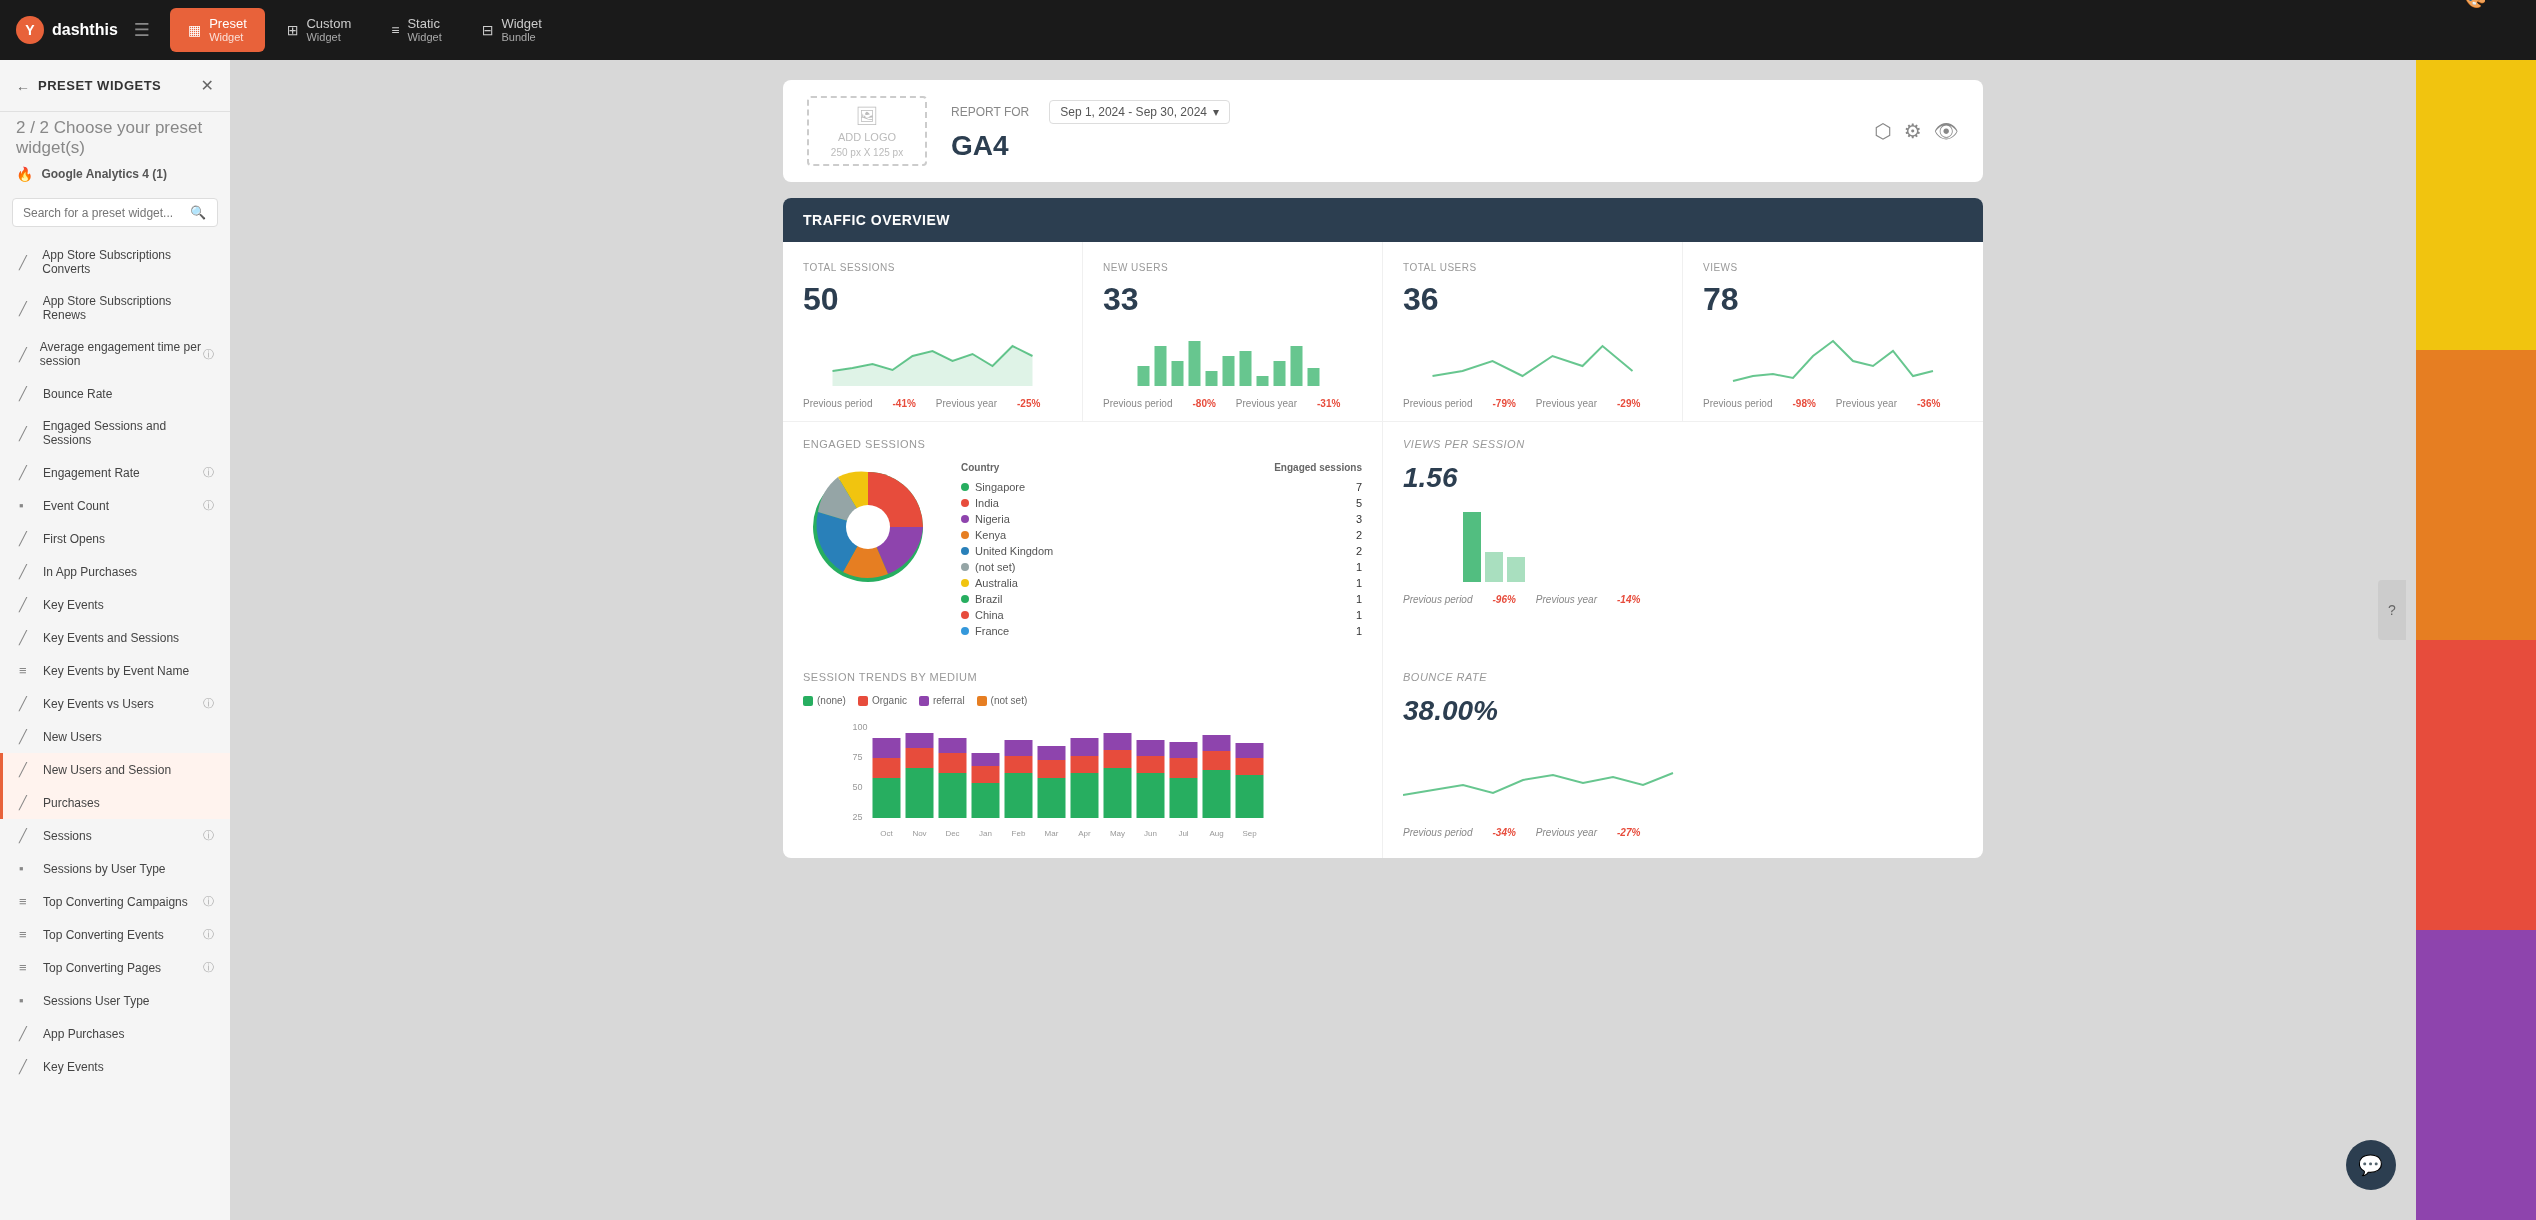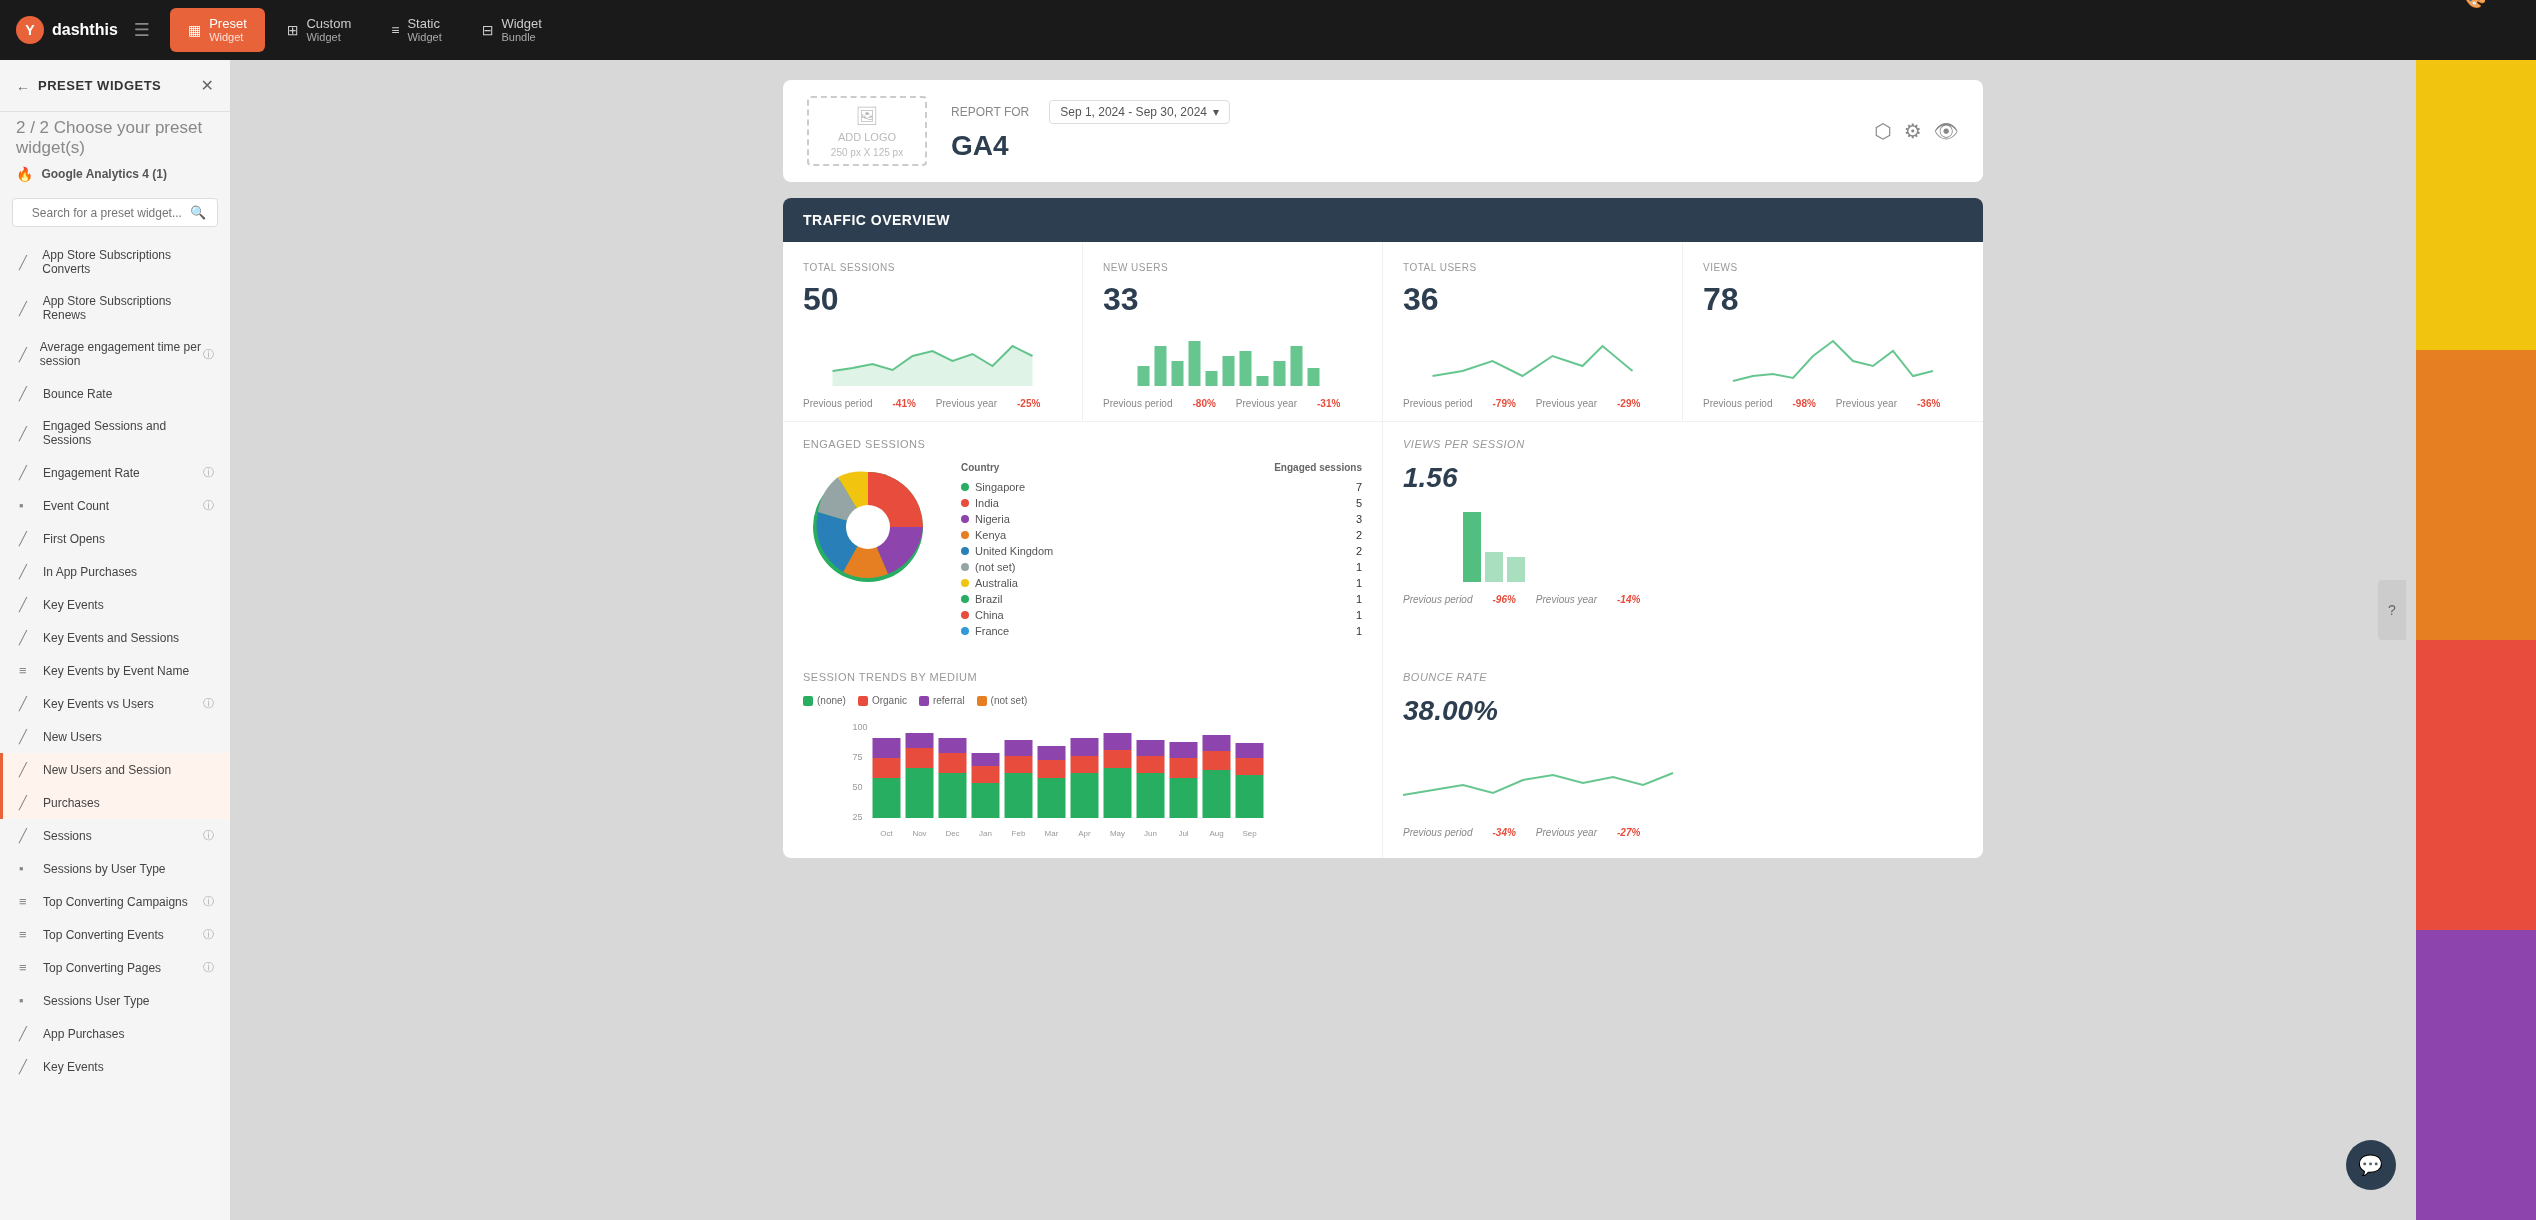--- a/index.html
+++ b/index.html
@@ -91,21 +91,21 @@
     .sidebar-search {
       margin: 8px 12px;
       display: flex;
       align-items: center;
       background: white;
       border: 1px solid #ddd;
       border-radius: 4px;
       padding: 6px 10px;
     }
     .sidebar-search input {
-      border: none; outline: none; font-size: 12px; flex: 1; background: transparent; color: #555; text-align: center;
+      border: none; outline: none; font-size: 12px; flex: 1; background: transparent; color: #555;
     }
     .sidebar-search-icon { color: #999; font-size: 13px; }
 
     .sidebar-list {
       flex: 1;
       overflow-y: auto;
       padding: 4px 0;
     }
     .sidebar-item {
       display: flex;

